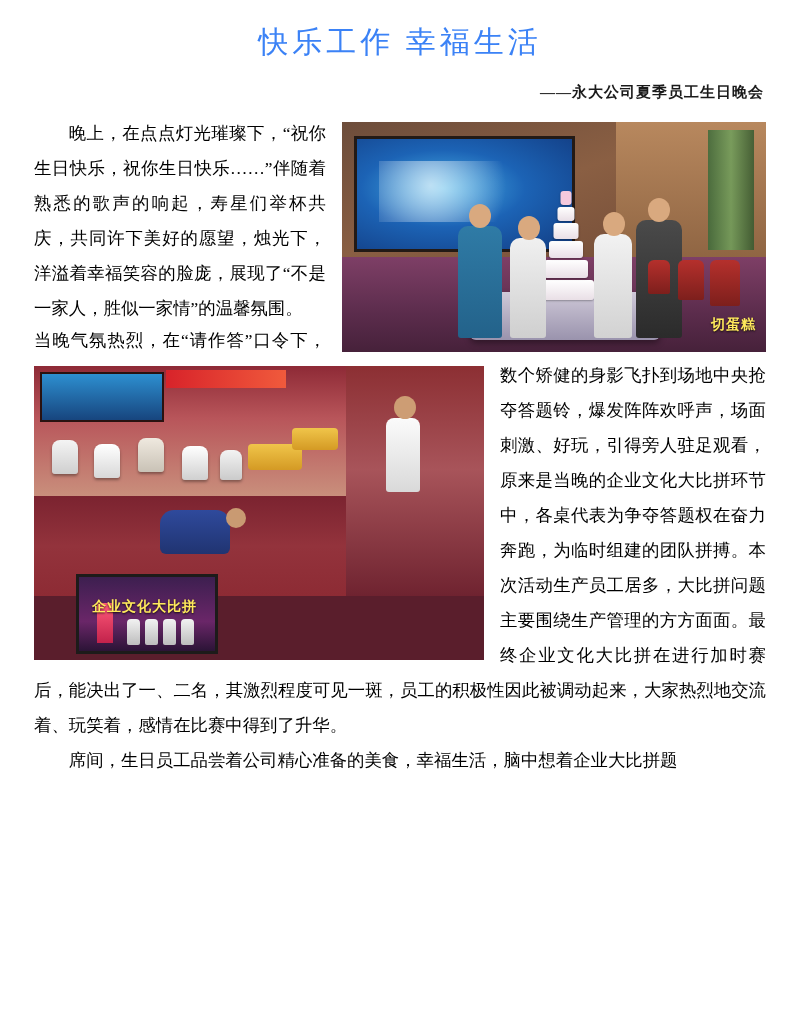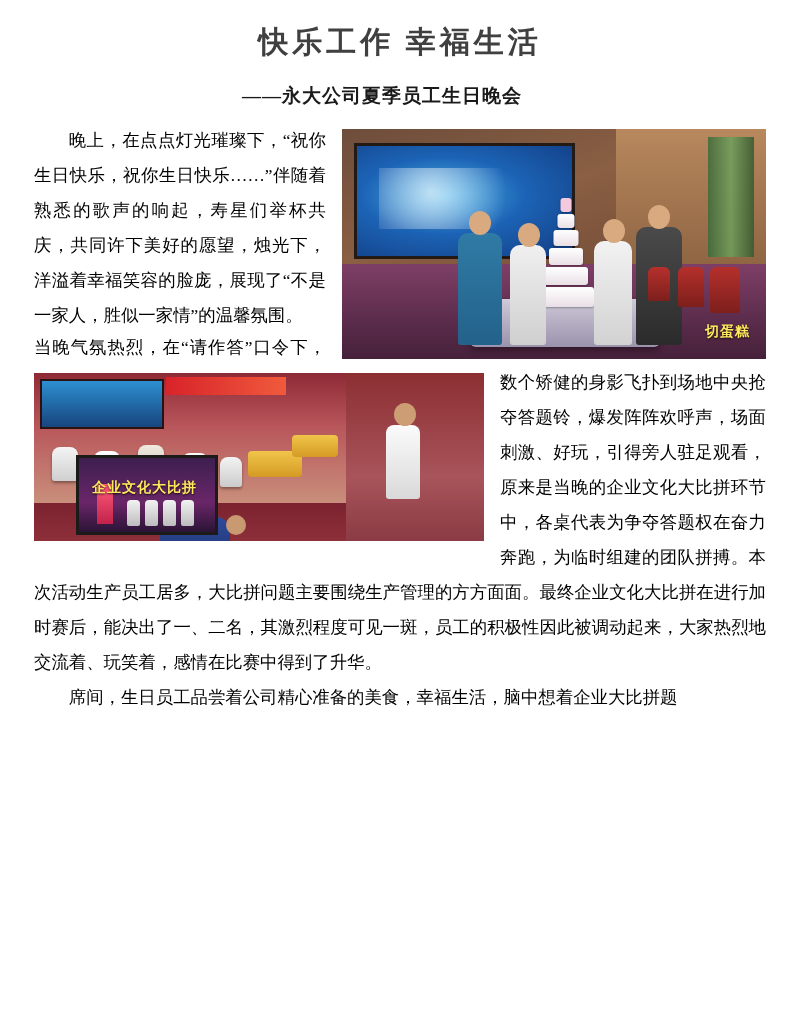--- a/index.html
+++ b/index.html
@@ -17,30 +17,30 @@
   .page {
     position: relative;
     width: 800px;
     height: 1022px;
     padding: 0;
     box-sizing: border-box;
   }
   .title {
     text-align: center;
     font-family: "Liberation Serif", "DejaVu Serif", serif;
-    font-weight: bold;
+    font-weight: normal;
     font-size: 30px;
     letter-spacing: 4px;
-    color: #404040;
+    color: #3b82f6;
     margin: 22px 0 0 0;
     padding: 0;
   }
   .subtitle {
-    text-align: center;
-    font-size: 19px;
+    text-align: right;
+    font-size: 15px;
     font-weight: bold;
     color: #1a1a1a;
     margin: 20px 36px 0 0;
     letter-spacing: 1px;
   }
   .article {
     margin: 14px 34px 0 34px;
     font-size: 17.4px;
     line-height: 35px;
     text-align: justify;
@@ -149,26 +149,26 @@
   .fig-cake .g3 { right: 96px; bottom: 58px; width: 22px; height: 34px; }
   .caption {
     position: absolute;
     font-family: "Liberation Sans", "DejaVu Sans", sans-serif;
     font-size: 14px;
     font-weight: bold;
     color: #ffe95c;
     letter-spacing: 1px;
     text-shadow: 0 1px 2px rgba(0,0,0,.8);
   }
-  .cap-cake { right: 16px; bottom: 10px; font-family: Liberation Serif, serif; }
+  .cap-cake { right: 10px; bottom: 10px; font-family: Liberation Serif, serif; }
   
   .fig-comp {
     float: left;
     width: 450px;
-    height: 168px;
+    height: 294px;
     margin: 8px 16px 8px 0;
     position: relative;
     overflow: hidden;
     background: #5a1e2c;
   }
   .fig-comp .top-left {
     position: absolute;
     left: 0; top: 0; width: 312px; height: 130px;
     background: linear-gradient(180deg,#8e2a36 0%,#b8555a 40%,#c98f7c 100%);
     overflow: hidden;

